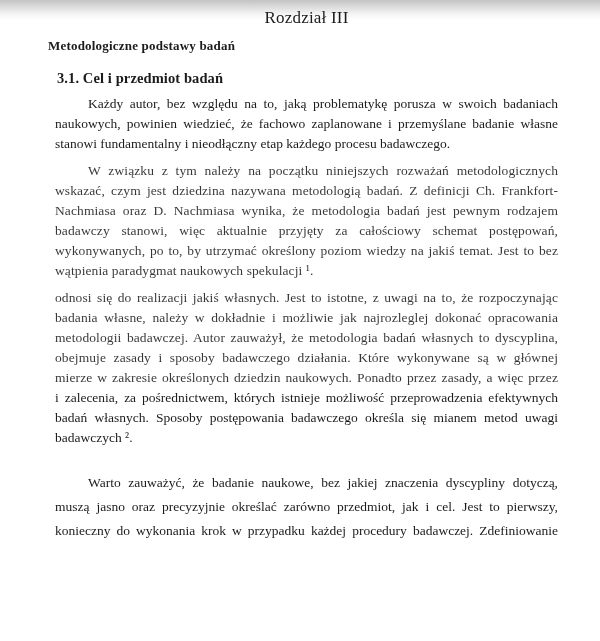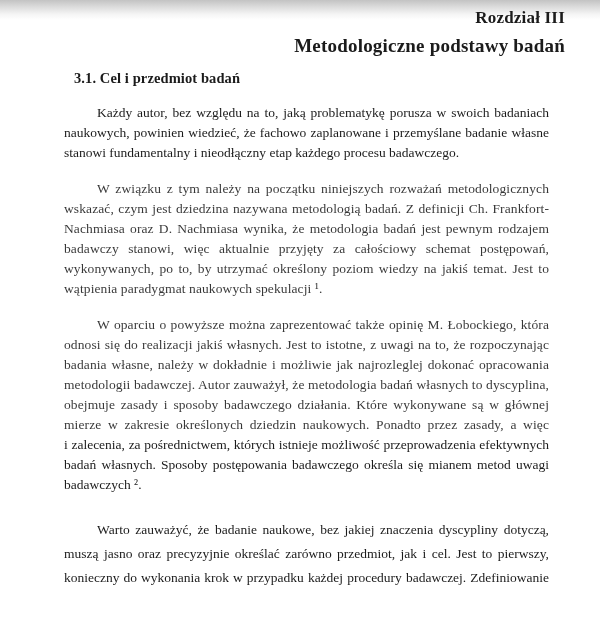--- a/index.html
+++ b/index.html
@@ -23,42 +23,42 @@
     height: 20px;
     background: linear-gradient(to bottom, #c3c3c3 0%, #dcdcdc 35%, #f4f4f4 70%, #ffffff 100%);
     pointer-events: none;
   }
   .content {
     position: relative;
     padding: 6px 35px 0 48px; 
   }
   .chapter-title {
     font-size: 17px;
-    font-weight: bold;
-    text-align: right;
+    font-weight: normal;
+    text-align: center;
     line-height: 20px;
     margin: 2px 0 0 0;
     letter-spacing: 0.2px;
   }
   .chapter-subtitle {
-    font-size: 19px;
+    font-size: 13px;
     font-weight: bold;
-    text-align: right;
+    text-align: left;
     line-height: 20px;
     margin: 8px 0 0 0;
     letter-spacing: 0.2px;
   }
   .section-heading {
     font-size: 14.5px;
     font-weight: bold;
     line-height: 18px;
-    margin: 13px 0 3px 26px;
+    margin: 13px 0 3px 9px;
     letter-spacing: 0.1px;
   }
-  .paragraph { margin: 16px; }
+  .paragraph { margin: 7px; }
   .line {
     font-size: 13.5px;
     height: 20px;
     line-height: 20px;
     text-align: justify;
     text-align-last: justify;
     white-space: normal;
     overflow: hidden;
   }
   .line.indent { text-indent: 33px; }
@@ -95,21 +95,20 @@
         </div>
         <div class="paragraph">
           <div class="line indent blur">W związku z tym należy na początku niniejszych rozważań metodologicznych</div>
           <div class="line blur">wskazać, czym jest dziedzina nazywana metodologią badań. Z definicji Ch. Frankfort-</div>
           <div class="line blur">Nachmiasa oraz D. Nachmiasa wynika, że metodologia badań jest pewnym rodzajem systemu,</div>
           <div class="line blur">badawczy stanowi, więc aktualnie przyjęty za całościowy schemat postępowań,</div>
           <div class="line blur">wykonywanych, po to, by utrzymać określony poziom wiedzy na jakiś temat. Jest to bez</div>
           <div class="line blur last">wątpienia paradygmat naukowych spekulacji ¹.</div>
         </div>
         <div class="paragraph">
-          <div class="line indent blur">W oparciu o powyższe można zaprezentować także opinię M. Łobockiego, która</div>
           <div class="line blur">odnosi się do realizacji jakiś własnych. Jest to istotne, z uwagi na to, że rozpoczynając</div>
           <div class="line blur">badania własne, należy w dokładnie i możliwie jak najrozleglej dokonać opracowania</div>
           <div class="line blur">metodologii badawczej. Autor zauważył, że metodologia badań własnych to dyscyplina, która</div>
           <div class="line blur">obejmuje zasady i sposoby badawczego działania. Które wykonywane są w głównej</div>
           <div class="line blur">mierze w zakresie określonych dziedzin naukowych. Ponadto przez zasady, a więc przez</div>
           <div class="line">i zalecenia, za pośrednictwem, których istnieje możliwość przeprowadzenia efektywnych</div>
           <div class="line">badań własnych. Sposoby postępowania badawczego określa się mianem metod uwagi technik</div>
           <div class="line last">badawczych ².</div>
         </div>
         <div class="paragraph wide">

